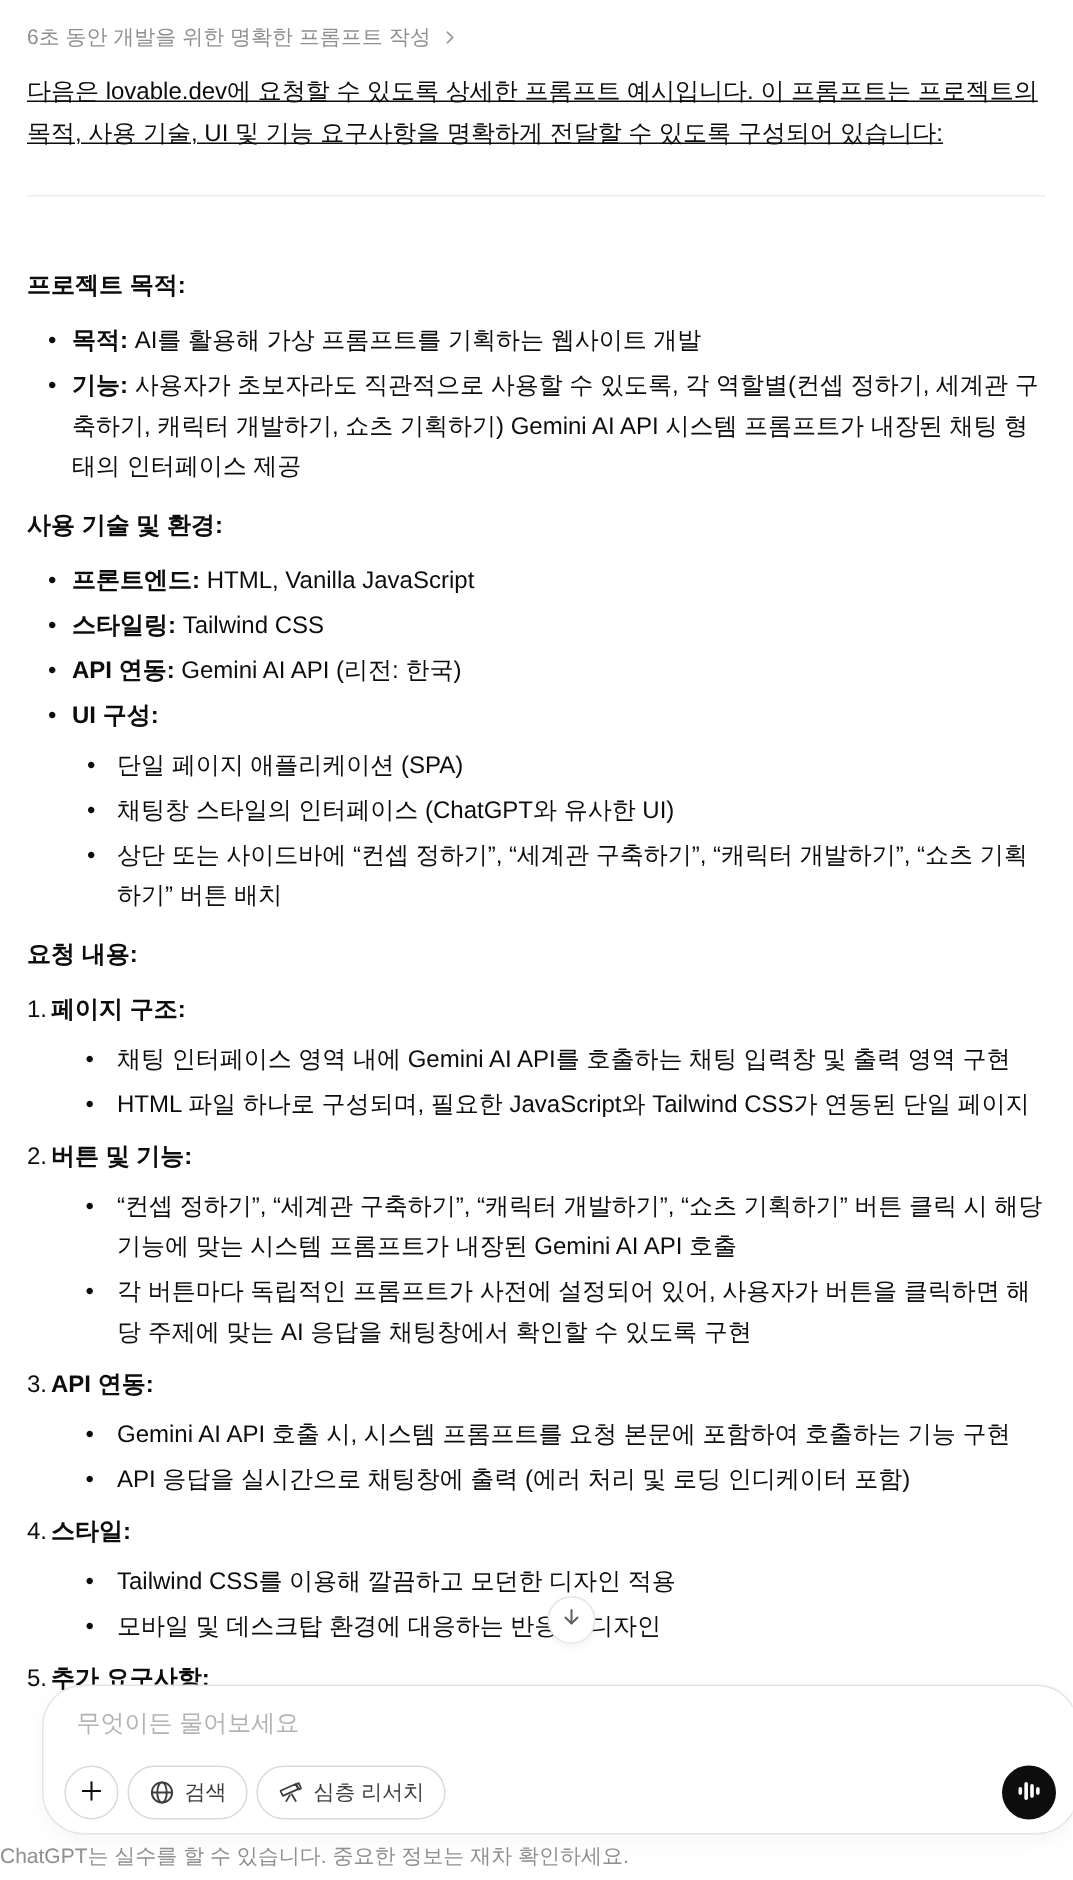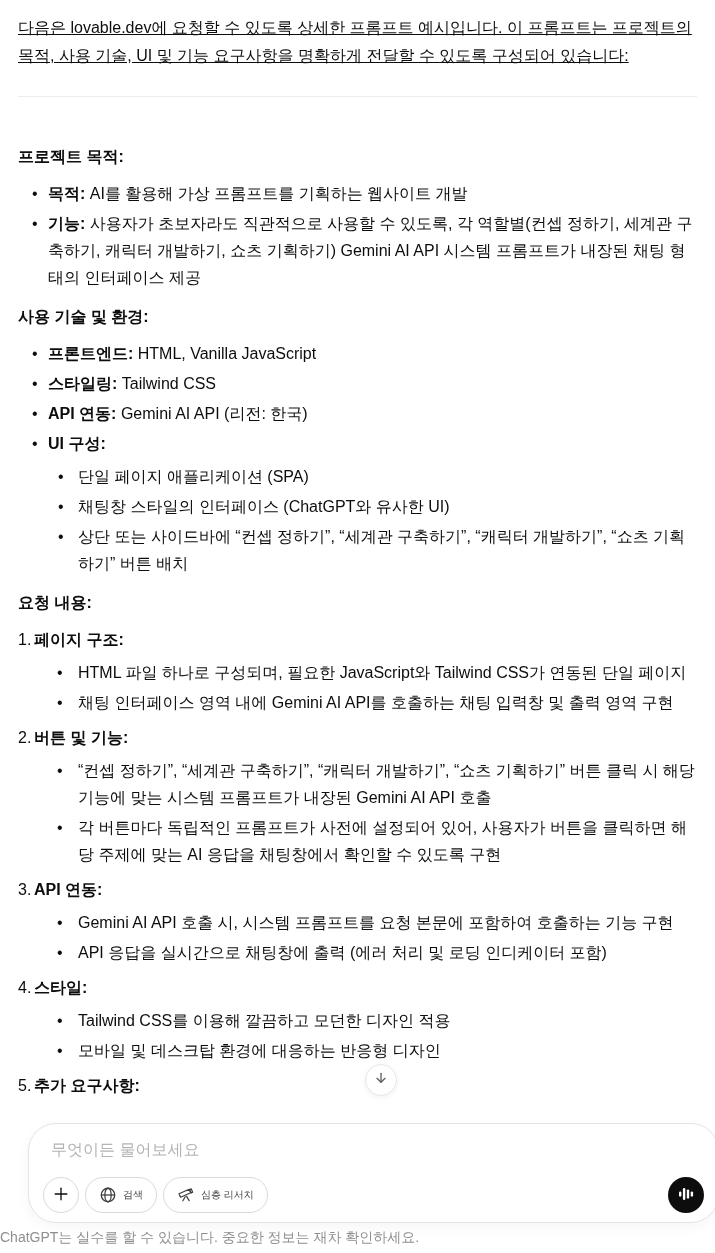--- a/index.html
+++ b/index.html
@@ -95,21 +95,21 @@
     width: 36px; height: 36px; border-radius: 50%;
     background: #ffffff; border: 1px solid #dadada;
     display: flex; align-items: center; justify-content: center;
     cursor: pointer; color: #3d3d3d; padding: 0;
   }
   .pill-btn {
     height: 36px; border-radius: 18px;
     background: #ffffff; border: 1px solid #dadada;
     display: flex; align-items: center; gap: 6px;
     padding: 0 13px;
-    font-size: 10px; color: #3d3d3d;
+    font-size: 14px; color: #3d3d3d;
     font-family: inherit;
     cursor: pointer; white-space: nowrap;
   }
   .pill-btn svg { display: block; }
   .row-spacer { flex: 1; }
   .voice-btn {
     width: 36px; height: 36px; border-radius: 50%;
     background: #0d0d0d; border: none;
     display: flex; align-items: center; justify-content: center;
     cursor: pointer; padding: 0;
@@ -121,20 +121,28 @@
     font-size: 14px; line-height: 17px;
     color: #8f8f8f;
     z-index: 4;
   }
 </style>
 </head>
 <body>
 
 <div class="content">
 
+  <div class="thinking-row">
+    <span>6초 동안 개발을 위한 명확한 프롬프트 작성</span>
+    <span>
+      <svg width="14" height="14" viewBox="0 0 24 24" fill="none" stroke="#8f8f8f" stroke-width="2" stroke-linecap="round" stroke-linejoin="round">
+          <path d="M9 6l6 6-6 6"></path>
+        </svg>
+    </span>
+  </div>
 
   <p class="intro">다음은 lovable.dev에 요청할 수 있도록 상세한 프롬프트 예시입니다. 이 프롬프트는 프로젝트의 목적, 사용 기술, UI 및 기능 요구사항을 명확하게 전달할 수 있도록 구성되어 있습니다:</p>
 
   <hr class="divider">
 
   <p class="sec-h">프로젝트 목적:</p>
   <ul class="l1">
     <li><span class="b">목적:</span><span> AI를 활용해 가상 프롬프트를 기획하는 웹사이트 개발</span></li>
     <li><span class="b">기능:</span><span> 사용자가 초보자라도 직관적으로 사용할 수 있도록, 각 역할별(컨셉 정하기, 세계관 구축하기, 캐릭터 개발하기, 쇼츠 기획하기) Gemini AI API 시스템 프롬프트가 내장된 채팅 형태의 인터페이스 제공</span></li>
   </ul>
@@ -151,22 +159,22 @@
         <li>상단 또는 사이드바에 “컨셉 정하기”, “세계관 구축하기”, “캐릭터 개발하기”, “쇼츠 기획하기” 버튼 배치</li>
       </ul>
     </li>
   </ul>
 
   <p class="sec-h">요청 내용:</p>
   <ol class="l1">
     <li>
       <span class="num">1.</span><span class="b">페이지 구조:</span>
       <ul class="sub">
+        <li>채팅 인터페이스 영역 내에 Gemini AI API를 호출하는 채팅 입력창 및 출력 영역 구현</li>
         <li>HTML 파일 하나로 구성되며, 필요한 JavaScript와 Tailwind CSS가 연동된 단일 페이지</li>
-        <li>채팅 인터페이스 영역 내에 Gemini AI API를 호출하는 채팅 입력창 및 출력 영역 구현</li>
       </ul>
     </li>
     <li>
       <span class="num">2.</span><span class="b">버튼 및 기능:</span>
       <ul class="sub">
         <li>“컨셉 정하기”, “세계관 구축하기”, “캐릭터 개발하기”, “쇼츠 기획하기” 버튼 클릭 시 해당 기능에 맞는 시스템 프롬프트가 내장된 Gemini AI API 호출</li>
         <li>각 버튼마다 독립적인 프롬프트가 사전에 설정되어 있어, 사용자가 버튼을 클릭하면 해당 주제에 맞는 AI 응답을 채팅창에서 확인할 수 있도록 구현</li>
       </ul>
     </li>
     <li>

